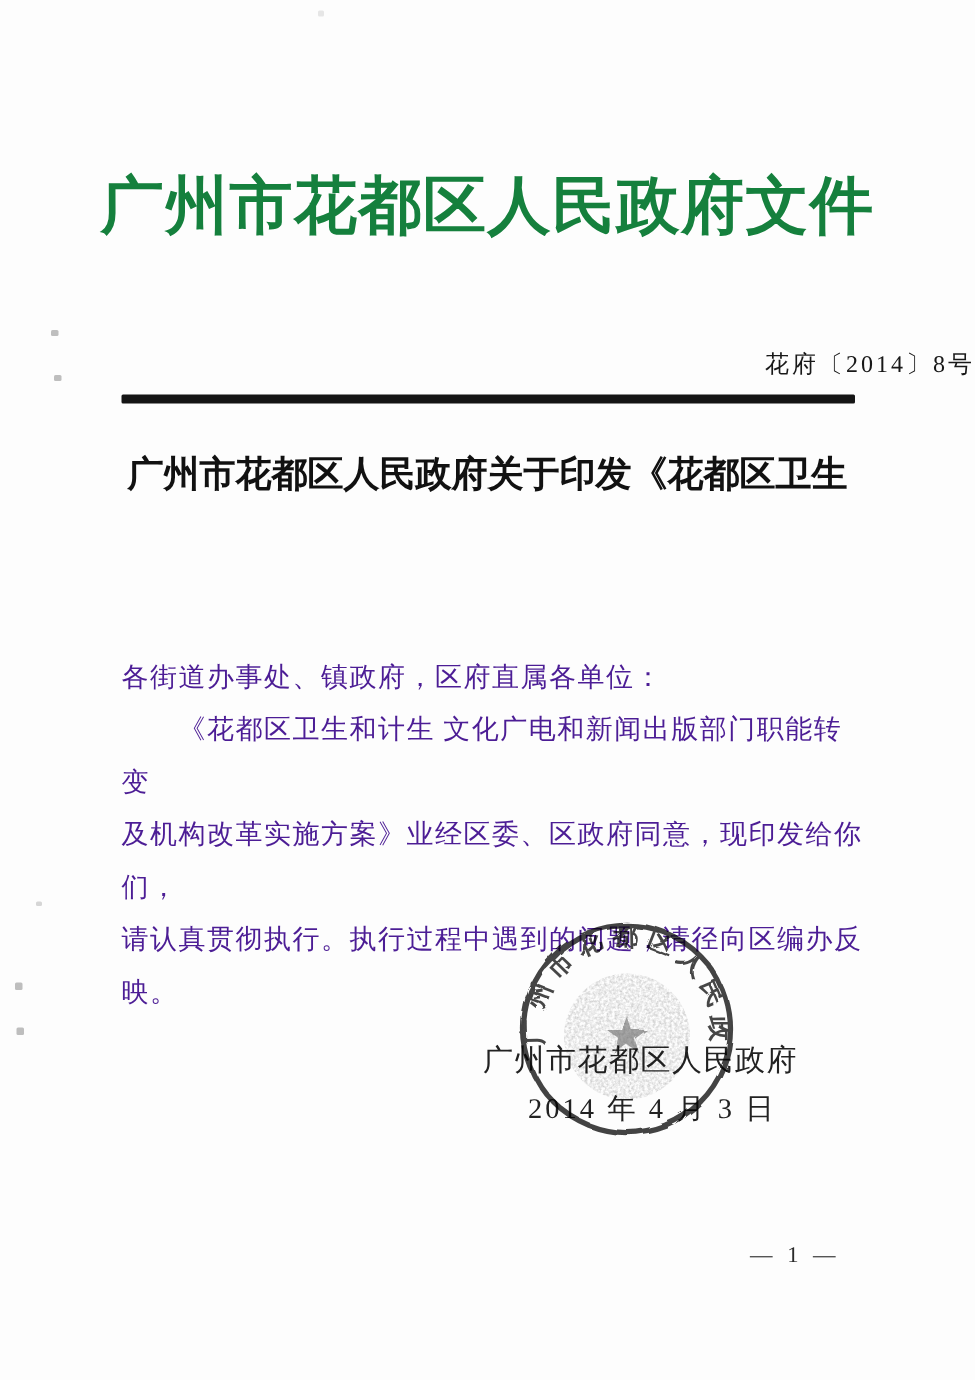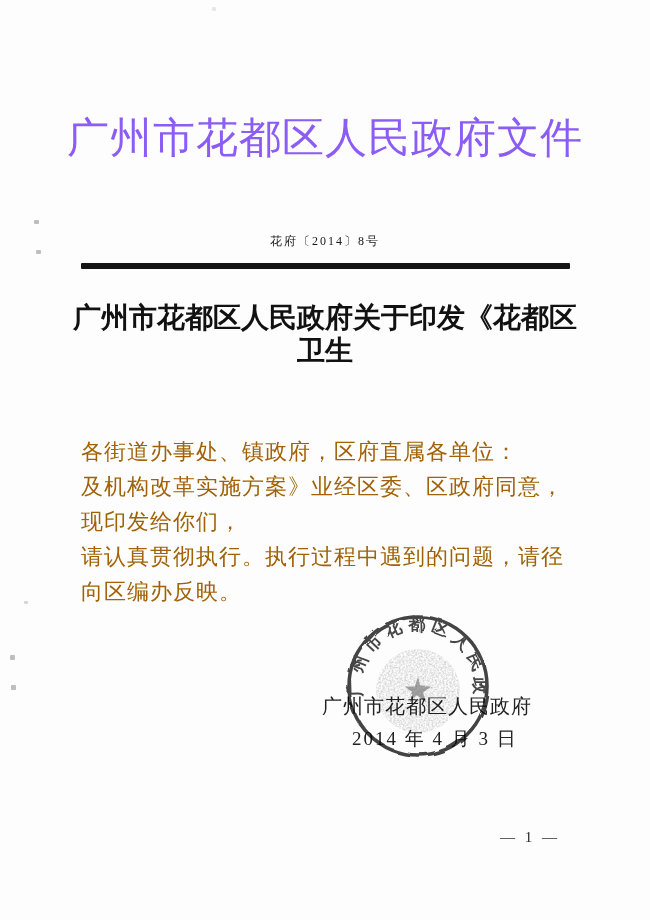--- a/index.html
+++ b/index.html
@@ -20,67 +20,67 @@
   
   .doc-title {
     position: absolute;
     top: 112px;
     left: 0;
     right: 0;
     margin: 0;
     text-align: center;
     font-size: 42px;
     line-height: 52px;
-    font-weight: normal;
+    font-weight: bold;
     letter-spacing: 1px;
-    color: #8b5cf6;
+    color: #15803d;
   }
   
   .doc-number {
     position: absolute;
     top: 233px;
     left: 0;
     right: 0;
-    text-align: center;
-    font-size: 12px;
+    text-align: right;
+    font-size: 16px;
     letter-spacing: 2px;
     color: #181818;
   }
   
   .rule {
     position: absolute;
     top: 263px;
     left: 81px;
     width: 489px;
     height: 6px;
     background: #151515;
     border-radius: 1px;
   }
   
   .subject {
     position: absolute;
     top: 301px;
     left: 70px;
     width: 510px;
     text-align: center;
-    font-size: 28px;
+    font-size: 24px;
     line-height: 33px;
     font-weight: bold;
     color: #111;
   }
   
   .body-block {
     position: absolute;
     top: 434px;
     left: 81px;
     width: 494px;
-    font-size: 22px;
+    font-size: 18px;
     line-height: 35px;
     letter-spacing: 1px;
-    color: #a16207;
+    color: #4c1d95;
   }
   .body-block .indent {
     text-indent: 38px;
   }
   
   .signature {
     position: absolute;
     top: 693px;
     left: 322px;
     font-size: 20px;
@@ -148,20 +148,21 @@
   <div class="doc-number">花府〔2014〕8号</div>
 
   <div class="rule"></div>
 
   <div class="subject">
     <div>广州市花都区人民政府关于印发《花都区卫生</div>
   </div>
 
   <div class="body-block">
     <div>各街道办事处、镇政府，区府直属各单位：</div>
+    <div class="indent">《花都区卫生和计生 文化广电和新闻出版部门职能转变</div>
     <div>及机构改革实施方案》业经区委、区政府同意，现印发给你们，</div>
     <div>请认真贯彻执行。执行过程中遇到的问题，请径向区编办反映。</div>
   </div>
 
   <div class="signature">广州市花都区人民政府</div>
 
   <div class="issue-date">2014 年 4 月 3 日</div>
 
   <svg class="seal" viewBox="0 0 150 150" aria-hidden="true">
     <defs>

